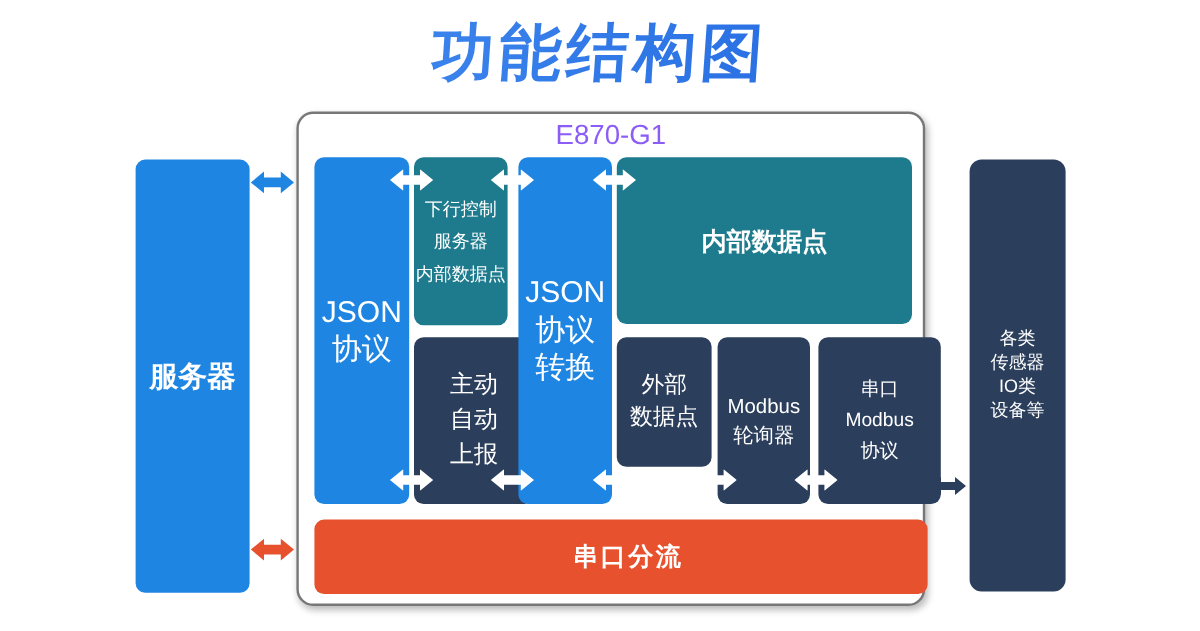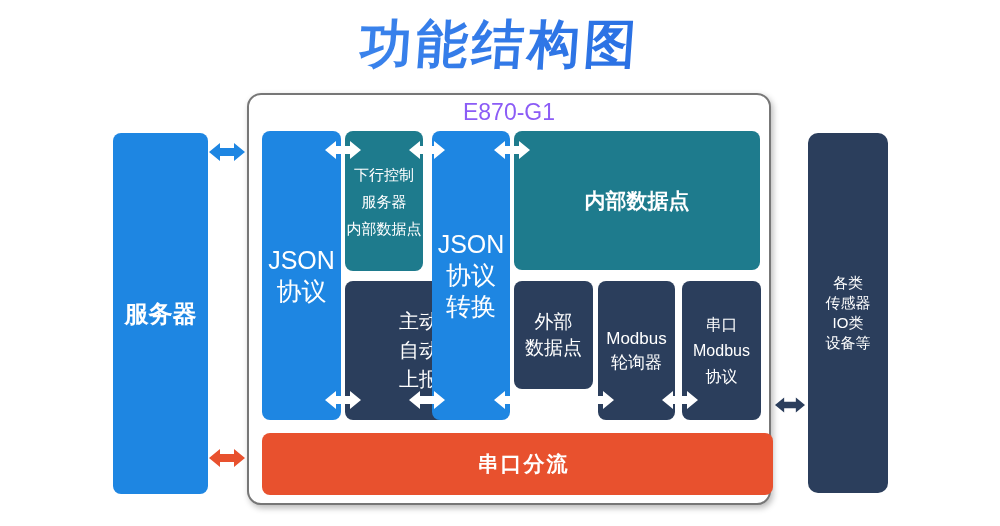--- a/index.html
+++ b/index.html
@@ -35,26 +35,26 @@
   }
   .blue{background:var(--blue);}
   .teal{background:var(--teal);}
   .navy{background:var(--navy);}
   .orange{background:var(--orange);}
 
   .b-server{left:113px;top:133px;width:95px;height:361px;font-size:24px;font-weight:700;}
   .b-device{left:808px;top:133px;width:80px;height:360px;font-size:15px;line-height:20px;font-weight:500;border-radius:10px;}
   .b-json{left:262px;top:131px;width:79px;height:289px;font-size:25px;line-height:31px;font-weight:500;}
   .b-downlink{left:345px;top:131px;width:78px;height:140px;font-size:15px;line-height:27px;font-weight:500;}
-  .b-report{left:345px;top:281px;width:100px;height:139px;font-size:20px;line-height:29px;font-weight:500;padding-left:24px;}
+  .b-report{left:345px;top:281px;width:100px;height:139px;font-size:20px;line-height:29px;font-weight:500;}
   .b-convert{left:432px;top:131px;width:78px;height:289px;font-size:25px;line-height:31px;font-weight:500;}
   .b-internal{left:514px;top:131px;width:246px;height:139px;font-size:21px;font-weight:700;}
   .b-external{left:514px;top:281px;width:79px;height:108px;font-size:19px;line-height:26px;font-weight:500;}
   .b-poller{left:598px;top:281px;width:77px;height:139px;font-size:17px;line-height:24px;font-weight:500;}
-  .b-serialmb{left:682px;top:281px;width:79px;height:139px;font-size:16px;line-height:26px;font-weight:500;}
+  .b-serialmb{left:682px;top:281px;width:102px;height:139px;font-size:16px;line-height:26px;font-weight:500;}
   .b-split{left:262px;top:433px;width:499px;height:62px;font-size:21px;font-weight:700;letter-spacing:2px;padding-left:12px;}
 
   .arrow{position:absolute;display:block;}
   .arrow polygon{fill:currentColor;}
   .arrow-white{color:#ffffff;}
   .arrow-blue{color:var(--blue);}
   .arrow-orange{color:var(--orange);}
   .arrow-navy{color:var(--navy);}
 </style>
 </head>

